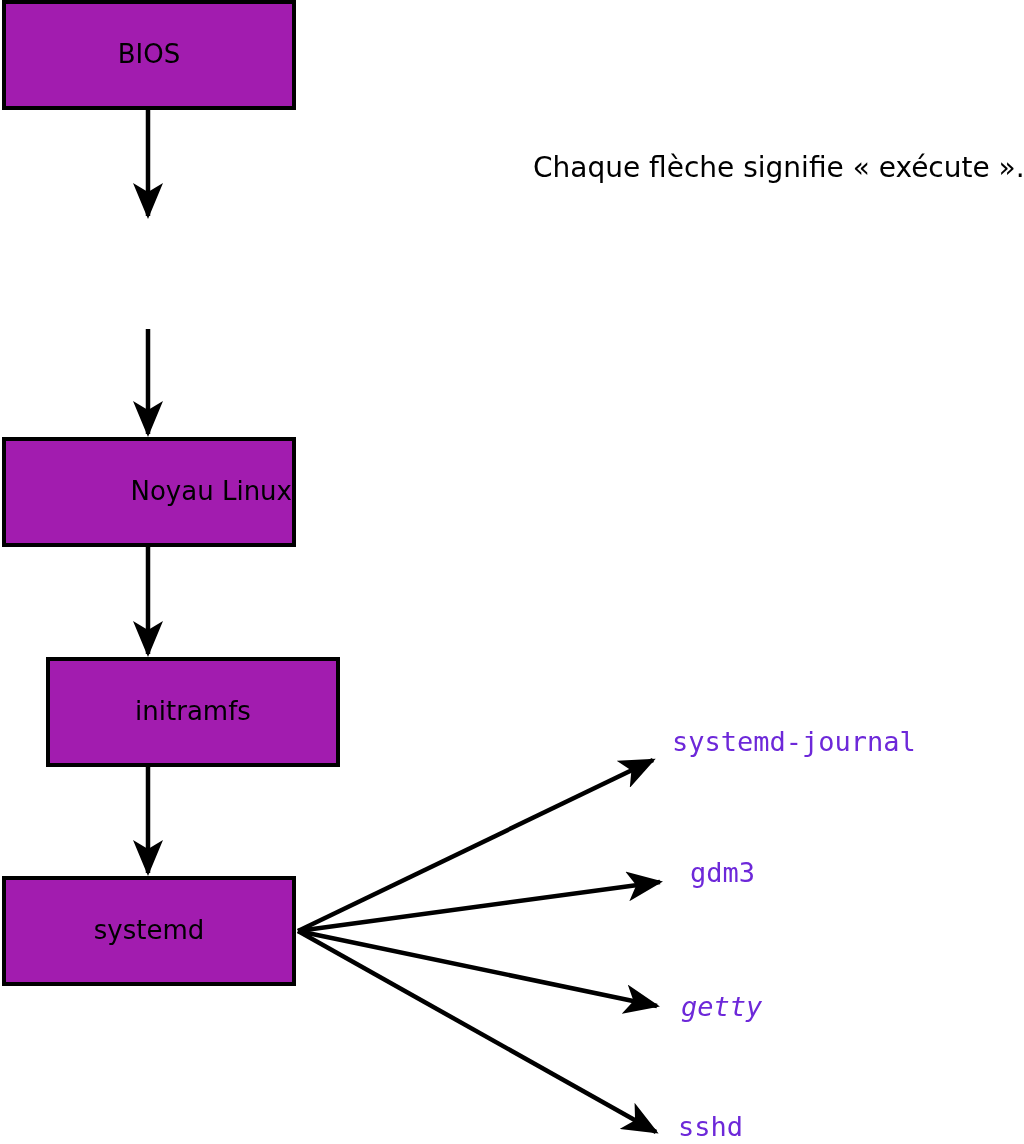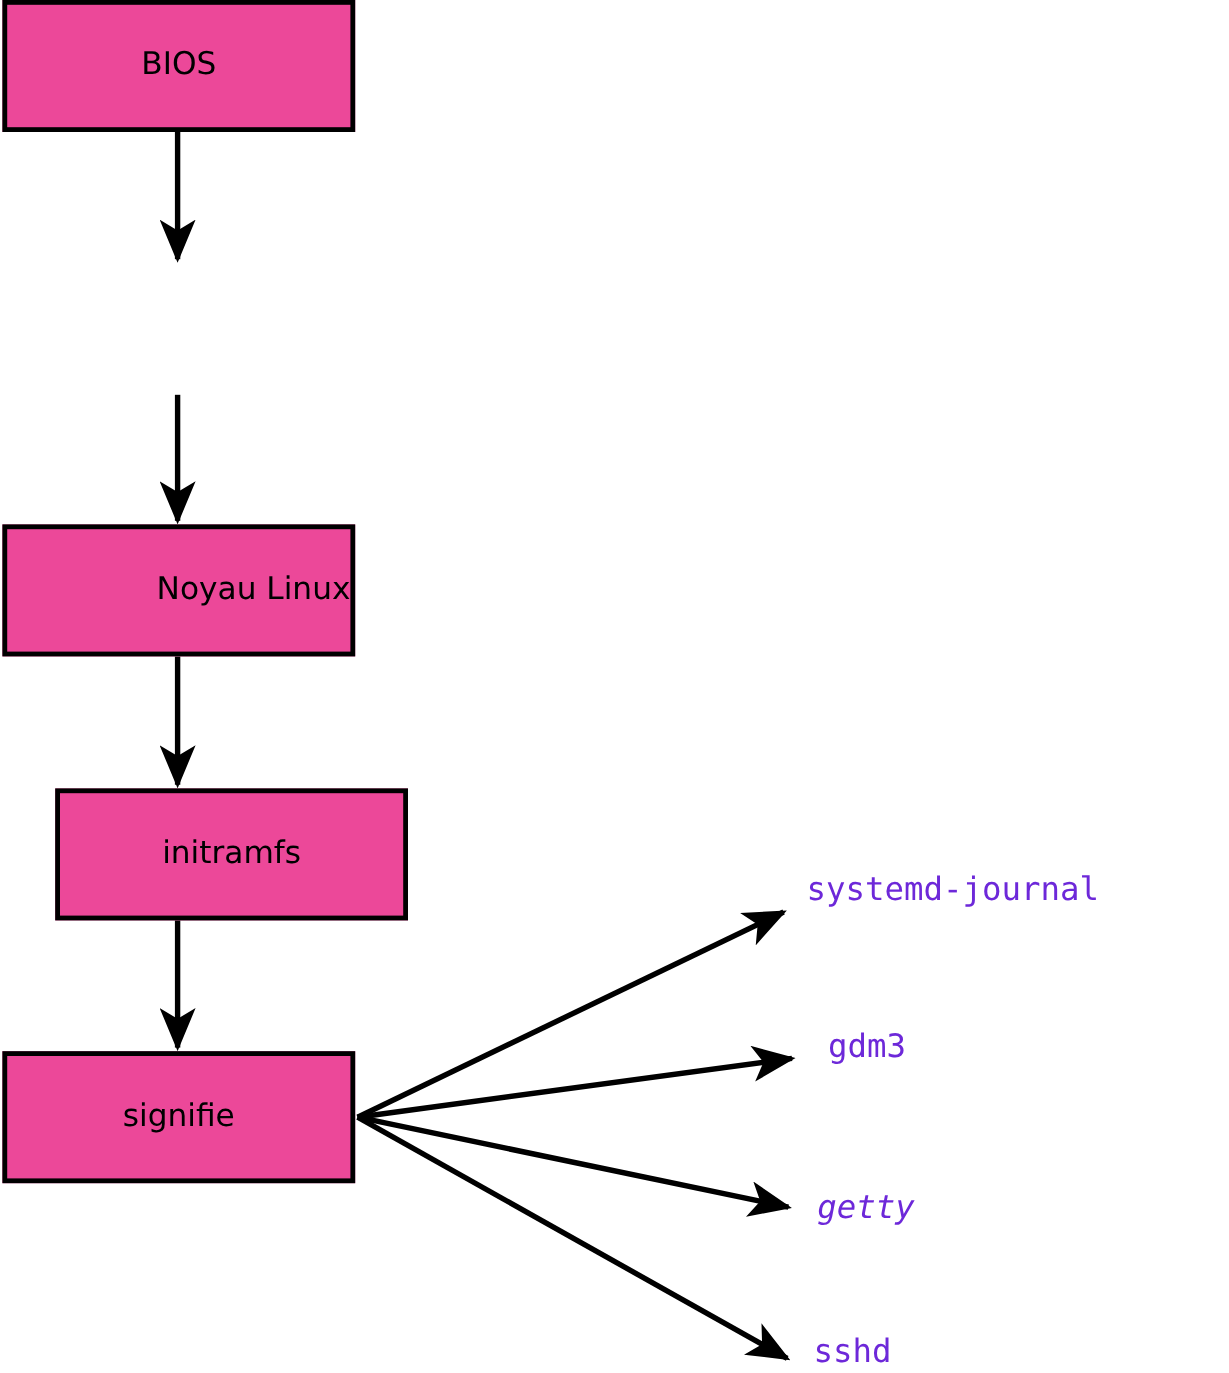--- a/index.html
+++ b/index.html
@@ -16,21 +16,21 @@
   .arrows-layer {
     position: absolute;
     left: 0; top: 0;
     width: 1024px; height: 1144px;
   }
   .node {
     position: absolute;
     left: 2px;
     width: 294px;
     height: 110px;
-    background: #ec4899;
+    background: #a21caf;
     border: 4px solid #000000;
     display: flex;
     align-items: center;
     justify-content: center;
   }
   .node-label {
     font-size: 26px;
     line-height: 1.35;
     text-align: left;
     white-space: pre-line;
@@ -95,25 +95,26 @@
 
   <div class="node node-kernel">
     <span class="node-label">Noyau Linux</span>
   </div>
 
   <div class="node node-initramfs">
     <span class="node-label">initramfs</span>
   </div>
 
   <div class="node node-systemd">
-    <span class="node-label">signifie</span>
+    <span class="node-label">systemd</span>
   </div>
 
   <div class="process-label process-systemd-journal">systemd-journal</div>
 
   <div class="process-label process-gdm3">gdm3</div>
 
   <div class="process-label process-getty">getty</div>
 
   <div class="process-label process-sshd">sshd</div>
 
+  <div class="annotation">Chaque flèche signifie « exécute ».</div>
 
 </div>
 
 </body></html>

